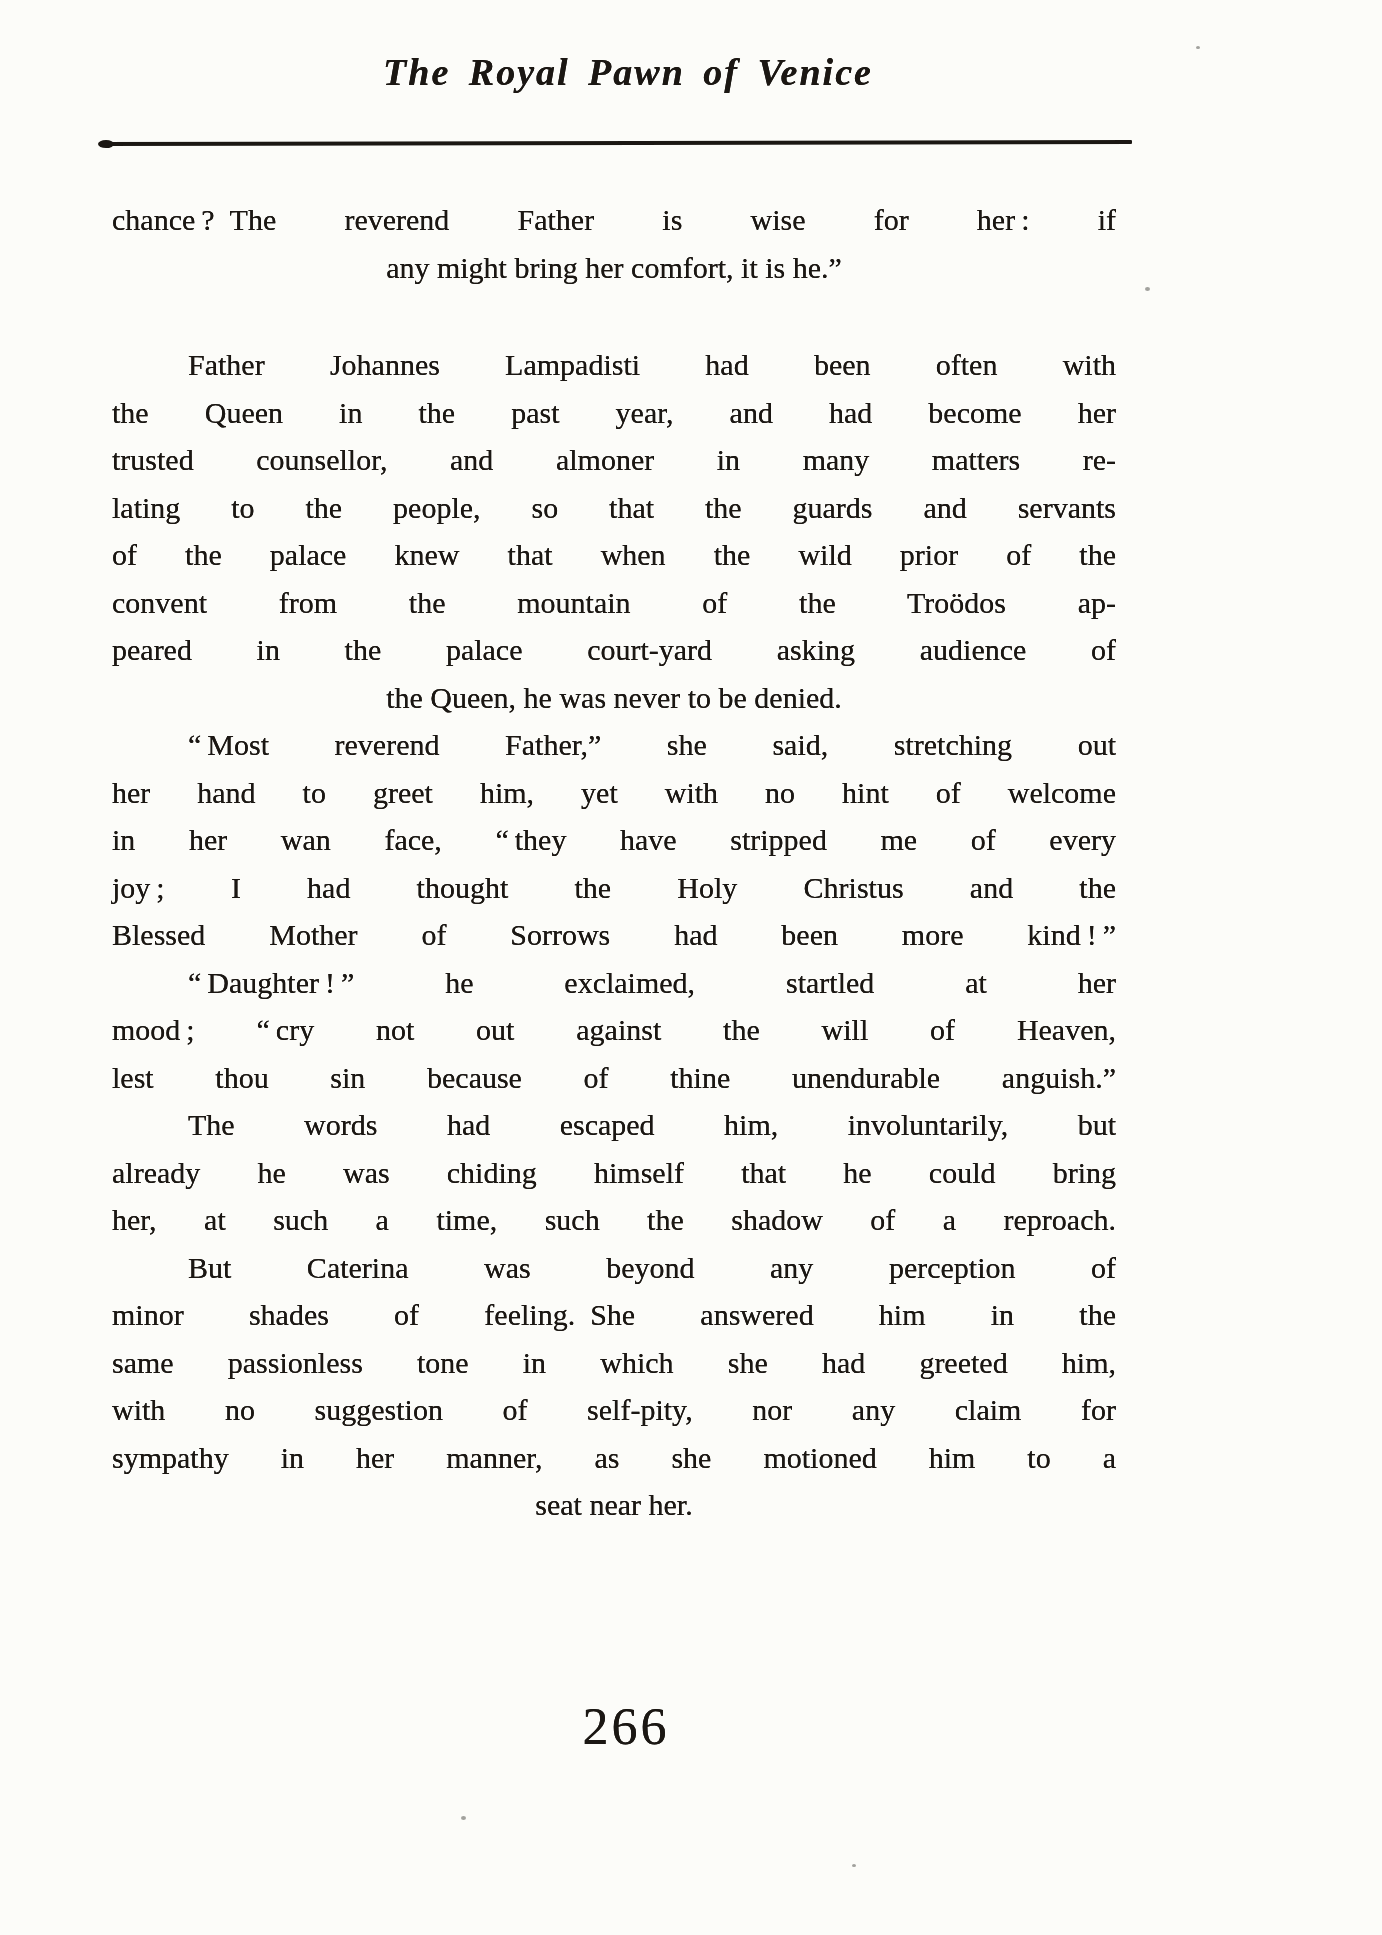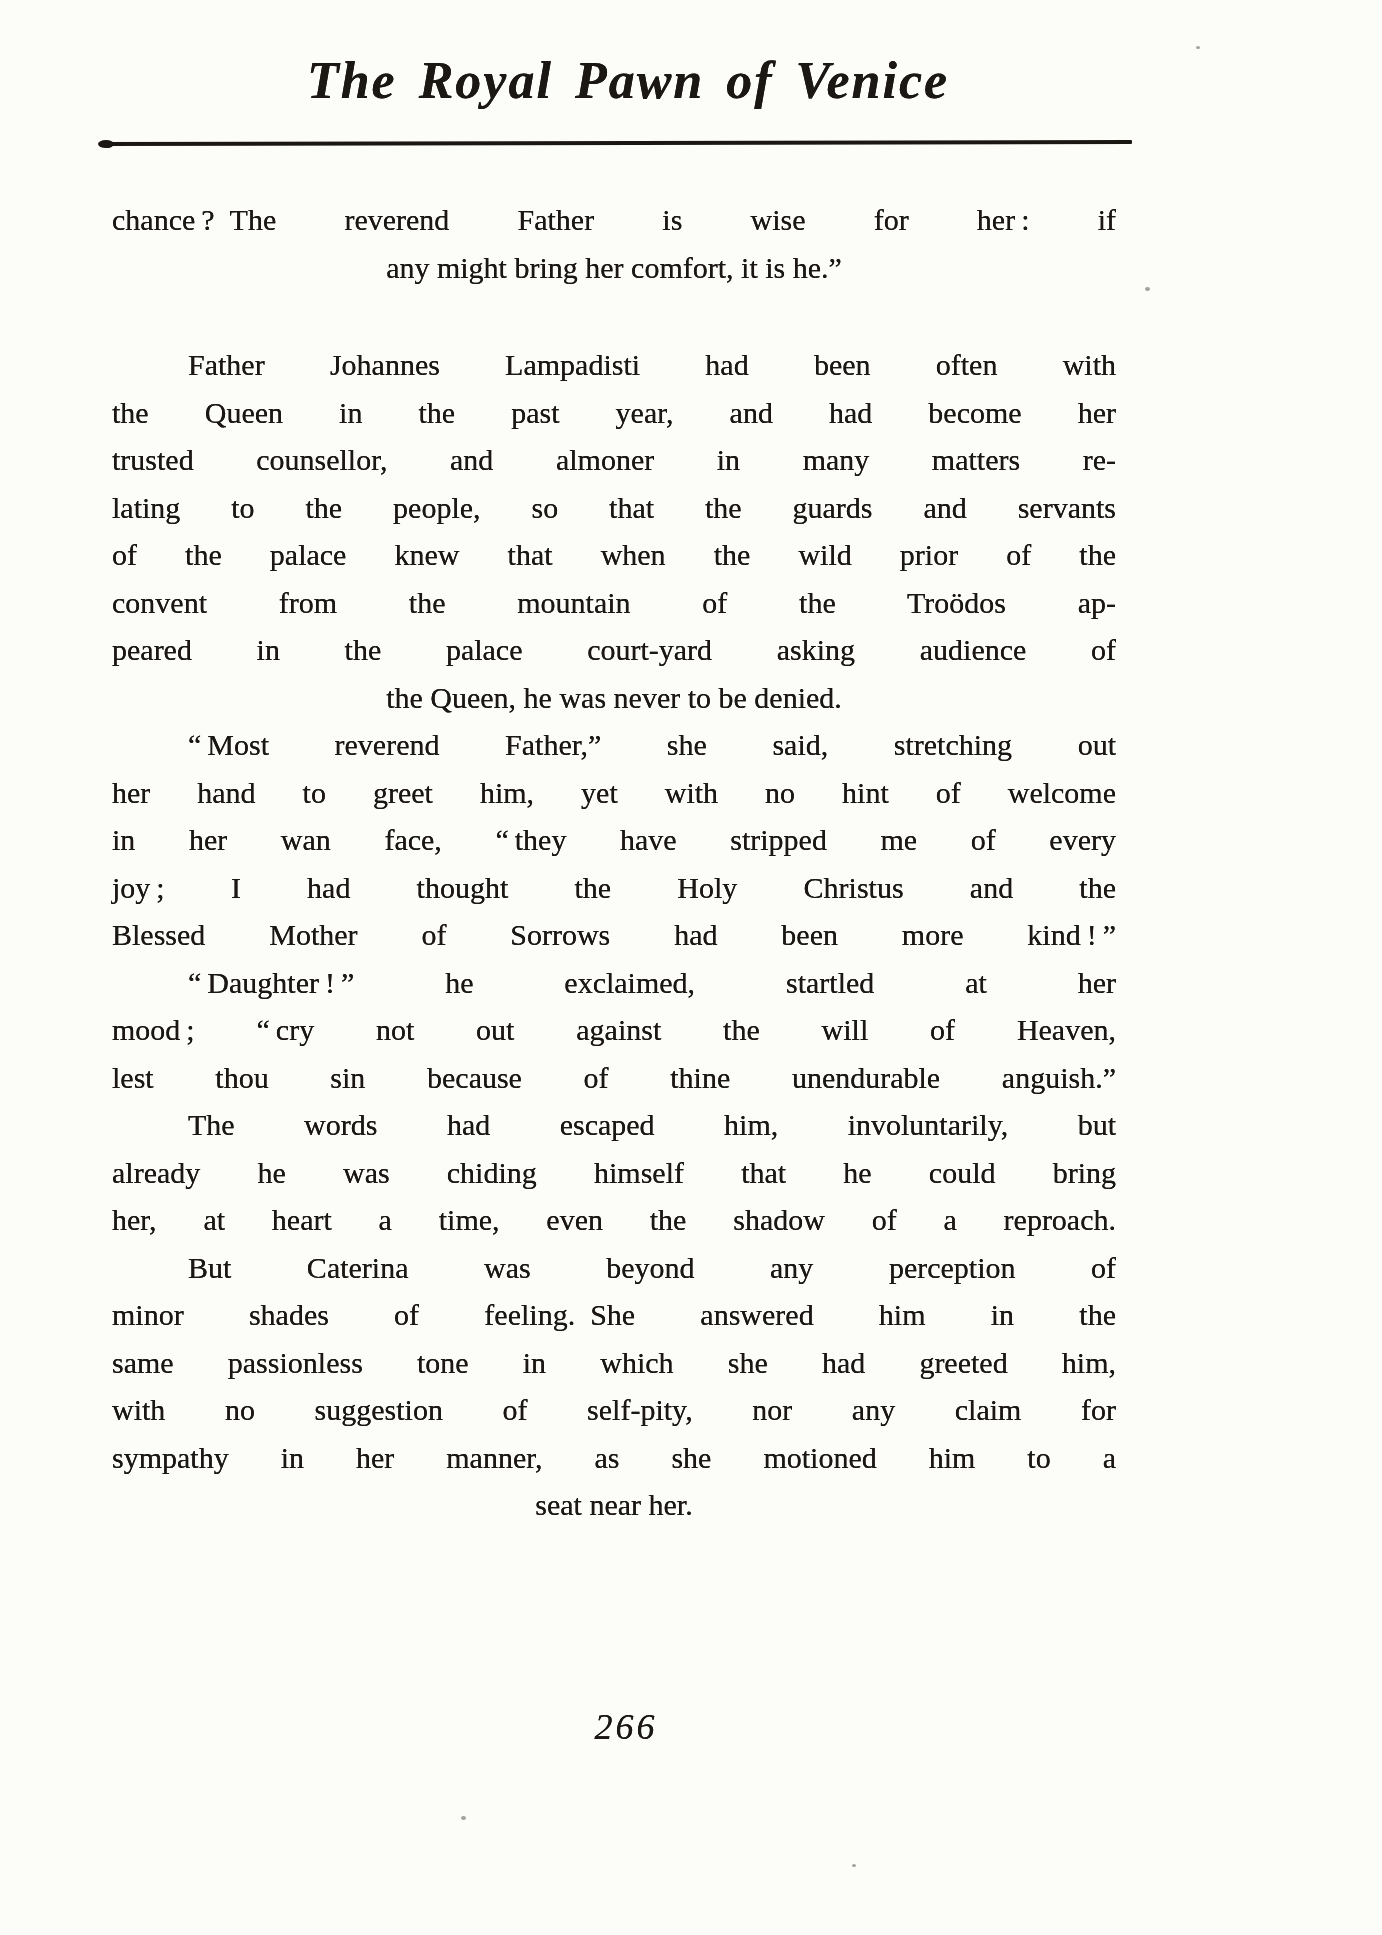--- a/index.html
+++ b/index.html
@@ -22,21 +22,21 @@
   
   .running-header{
     position:absolute;
     left:100px;top:52px;width:1032px;
     text-align:center;
     transform:translateX(12px);
   }
   .running-header .title{
     font-style:italic;
     font-weight:600;
-    font-size:52px;
+    font-size:38px;
     line-height:1.1;
     letter-spacing:2px;
     word-spacing:7px;
     color:var(--ink);
     text-shadow:0 0 0.5px var(--ink);
     white-space:nowrap;
   }
   
   .header-rule{
     position:absolute;
@@ -74,22 +74,21 @@
     text-align-last:justify;
     text-justify:inter-word;
   }
   .line.indent{padding-left:76px;}
   
   .page-number{
     position:absolute;
     left:112px;top:1702px;width:1004px;
     text-align:center;
     transform:translateX(12px);
-    font-style:italic;
-    font-size:36px;
+    font-size:52px;
     letter-spacing:3px;
     line-height:50px;
     text-shadow:0 0 0.4px var(--ink);
   }
   
   .speck{
     position:absolute;
     border-radius:50%;
     background:#8a8a86;
     opacity:.8;
@@ -129,21 +128,21 @@
         <div class="line just">Blessed Mother of Sorrows had been more kind ! ”</div>
       </div>
       <div class="para">
         <div class="line just indent">“ Daughter ! ” he exclaimed, startled at her</div>
         <div class="line just">mood ; “ cry not out against the will of Heaven,</div>
         <div class="line just">lest thou sin because of thine unendurable anguish.”</div>
       </div>
       <div class="para">
         <div class="line just indent">The words had escaped him, involuntarily, but</div>
         <div class="line just">already he was chiding himself that he could bring</div>
-        <div class="line just">her, at heart a time, even the shadow of a reproach.</div>
+        <div class="line just">her, at such a time, such the shadow of a reproach.</div>
       </div>
       <div class="para">
         <div class="line just indent">But Caterina was beyond any perception of</div>
         <div class="line just">minor shades of feeling. She answered him in the</div>
         <div class="line just">same passionless tone in which she had greeted him,</div>
         <div class="line just">with no suggestion of self-pity, nor any claim for</div>
         <div class="line just">sympathy in her manner, as she motioned him to a</div>
         <div class="line">seat near her.</div>
       </div>
     </div>

